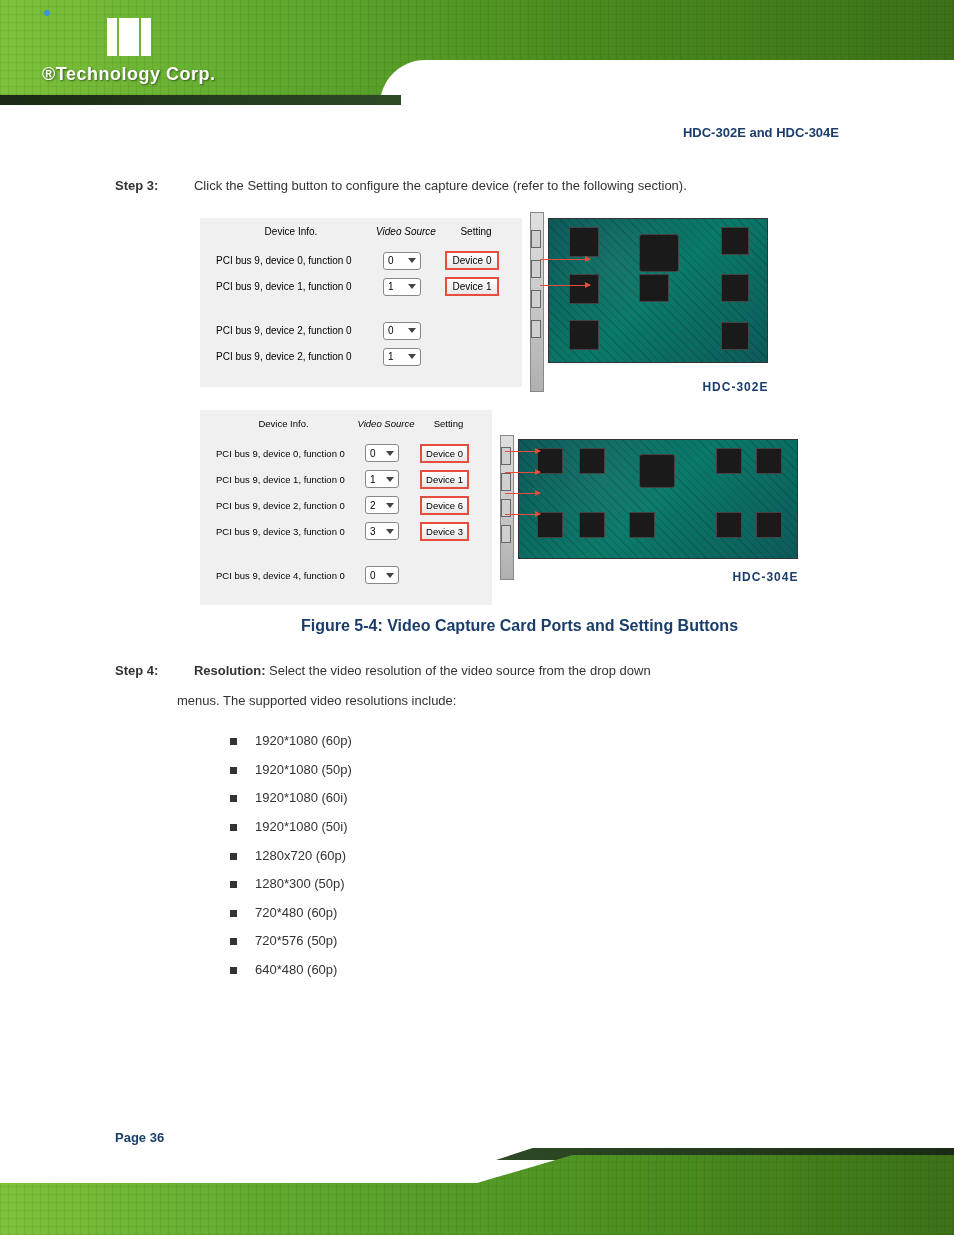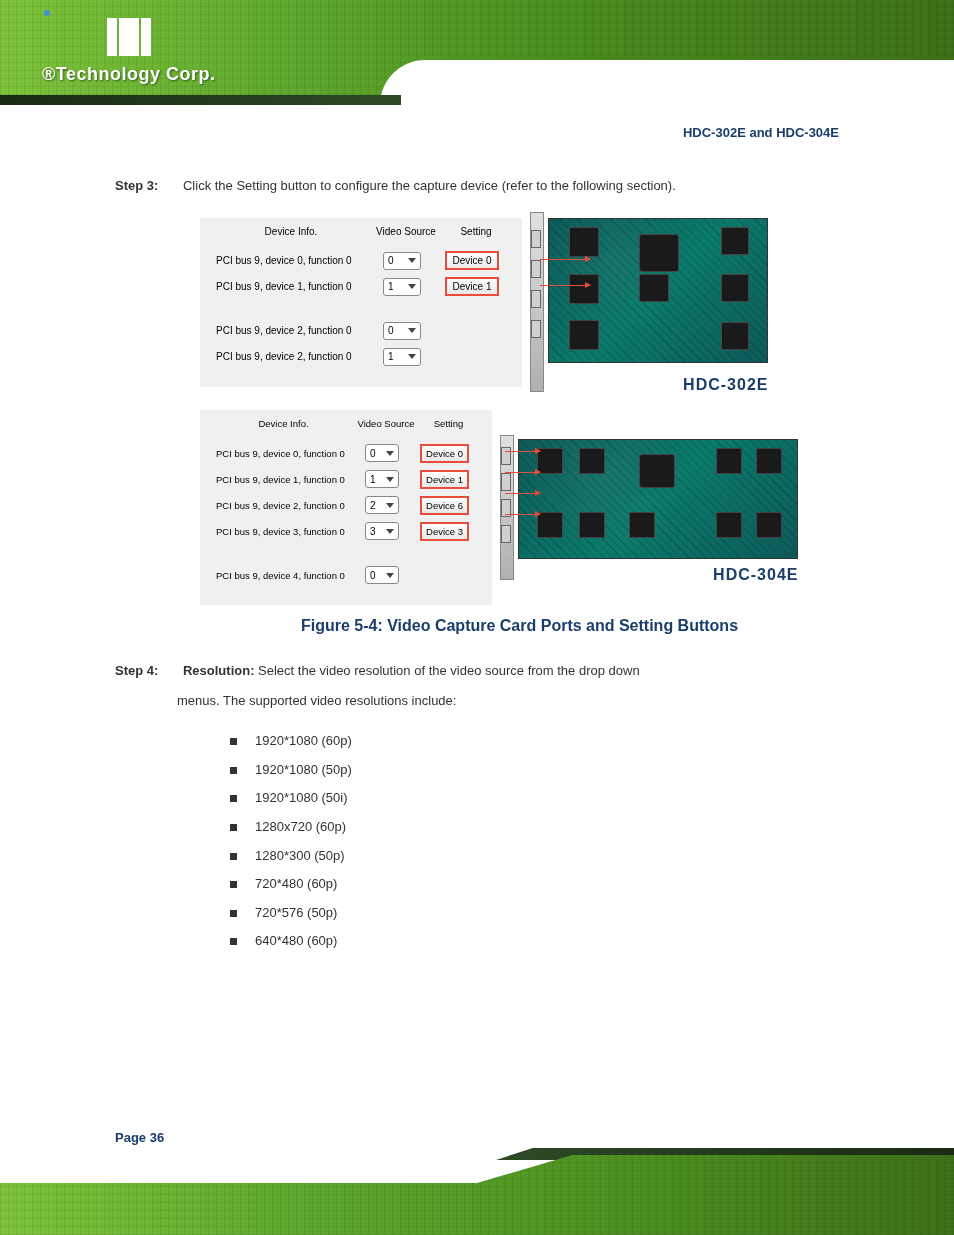--- a/index.html
+++ b/index.html
@@ -19,27 +19,27 @@
   .logo-bar.b3 { height: 38px; }
   .logo-dot { width: 6px; height: 6px; border-radius: 50%; position: absolute; top: -2px; }
   .dot-orange { background: #e67e22; left: 0; }
   .dot-blue { background: #3498db; right: 0; }
   .logo-text { color: #fff; font-size: 18px; font-weight: bold; text-shadow: 1px 1px 2px rgba(0,0,0,0.5); letter-spacing: 0.5px; }
   
   .page-header-text { position: absolute; top: 125px; right: 115px; font-size: 13px; font-weight: bold; color: #1a3d6b; }
   
   .content { position: absolute; top: 175px; left: 115px; right: 115px; }
   .step-text { font-size: 13px; color: #333; line-height: 1.7; margin-bottom: 8px; }
-  .step-label { font-weight: bold; margin-right: 21px; }
+  .step-label { font-weight: bold; margin-right: 32px; }
   
   .figure-block { margin: 15px 0 5px 85px; }
   .setting-panel { background: #f0f0f0; padding: 8px 12px 14px 12px; display: inline-block; vertical-align: top; font-size: 10px; }
   .panel-header { display: flex; margin-bottom: 14px; padding: 0 4px; }
   .ph-col1 { width: 150px; text-align: center; }
-  .ph-col2 { width: 80px; text-align: center; }
+  .ph-col2 { width: 80px; text-align: center; font-style: italic; }
   .ph-col3 { width: 60px; text-align: center; }
   .panel-row { display: flex; align-items: center; margin-bottom: 6px; height: 20px; }
   .pr-info { width: 150px; padding-left: 4px; }
   .pr-dropdown { width: 80px; text-align: center; }
   .dropdown { display: inline-flex; align-items: center; border: 1px solid #888; background: #fff; border-radius: 3px; height: 18px; width: 38px; padding: 0 4px; justify-content: space-between; font-size: 10px; }
   .dropdown-arrow { width: 0; height: 0; border-left: 4px solid transparent; border-right: 4px solid transparent; border-top: 5px solid #444; }
   .pr-btn { width: 60px; text-align: center; }
   .device-btn { display: inline-block; border: 1px solid #999; background: linear-gradient(#fefefe, #e8e8e8); border-radius: 0; padding: 2px 6px; font-size: 10px; min-width: 50px; }
   .device-btn.active { border-color: #e74c3c; box-shadow: 0 0 0 1px #e74c3c; }
   .panel-gap { height: 18px; }
@@ -47,21 +47,21 @@
   .board-img { display: inline-block; vertical-align: top; margin-left: 8px; position: relative; }
   .pcb { background: linear-gradient(135deg, #0d5a5a, #0a7a6a, #0d5a5a); border: 1px solid #333; position: relative; overflow: hidden; }
   .pcb-302 { width: 220px; height: 145px; }
   .pcb-304 { width: 280px; height: 120px; }
   .pcb::before { content: ''; position: absolute; inset: 0; background-image: radial-gradient(circle at 30% 30%, rgba(255,255,255,0.05) 0%, transparent 40%), repeating-linear-gradient(45deg, rgba(0,0,0,0.15) 0px, rgba(0,0,0,0.15) 1px, transparent 1px, transparent 6px); }
   .chip { position: absolute; background: #1a1a1a; border: 1px solid #444; }
   .bracket { background: linear-gradient(180deg, #e0e0e0, #b0b0b0); width: 14px; display: inline-block; vertical-align: top; border: 1px solid #888; }
   .bracket-302 { height: 180px; }
   .bracket-304 { height: 145px; }
   .port { position: absolute; width: 10px; height: 18px; background: #d0d0d0; border: 1px solid #666; left: 1px; }
-  .board-label { position: absolute; right: 0; color: #1a3d6b; font-size: 16px; font-weight: bold; letter-spacing: 1px; }
+  .board-label { position: absolute; right: 0; color: #1a3d6b; font-size: 12px; font-weight: bold; letter-spacing: 1px; }
   
   .arrow-line { position: absolute; height: 1px; background: #e74c3c; }
   .arrow-line::after { content: ''; position: absolute; right: -1px; top: -3px; width: 0; height: 0; border-left: 6px solid #e74c3c; border-top: 3.5px solid transparent; border-bottom: 3.5px solid transparent; }
   
   .figure-caption { text-align: center; font-size: 16px; font-weight: bold; color: #1a3d6b; margin-top: 12px; }
   
   .resolution-intro { margin-top: 25px; font-size: 13px; color: #333; line-height: 1.8; }
   .bullet-list { margin-top: 15px; margin-left: 115px; }
   .bullet-item { display: flex; align-items: baseline; gap: 18px; font-size: 13px; line-height: 2.2; color: #333; }
   .bullet-sq { width: 7px; height: 7px; background: #333; flex-shrink: 0; margin-top: 6px; }
@@ -274,20 +274,24 @@
     <div class="bullet-item">
         <span class="bullet-sq"></span>
         <span>1920*1080 (60p)</span>
       </div>
     <div class="bullet-item">
         <span class="bullet-sq"></span>
         <span>1920*1080 (50p)</span>
       </div>
     <div class="bullet-item">
         <span class="bullet-sq"></span>
+        <span>1920*1080 (60i)</span>
+      </div>
+    <div class="bullet-item">
+        <span class="bullet-sq"></span>
         <span>1920*1080 (50i)</span>
       </div>
     <div class="bullet-item">
         <span class="bullet-sq"></span>
         <span>1280x720 (60p)</span>
       </div>
     <div class="bullet-item">
         <span class="bullet-sq"></span>
         <span>1280*300 (50p)</span>
       </div>

